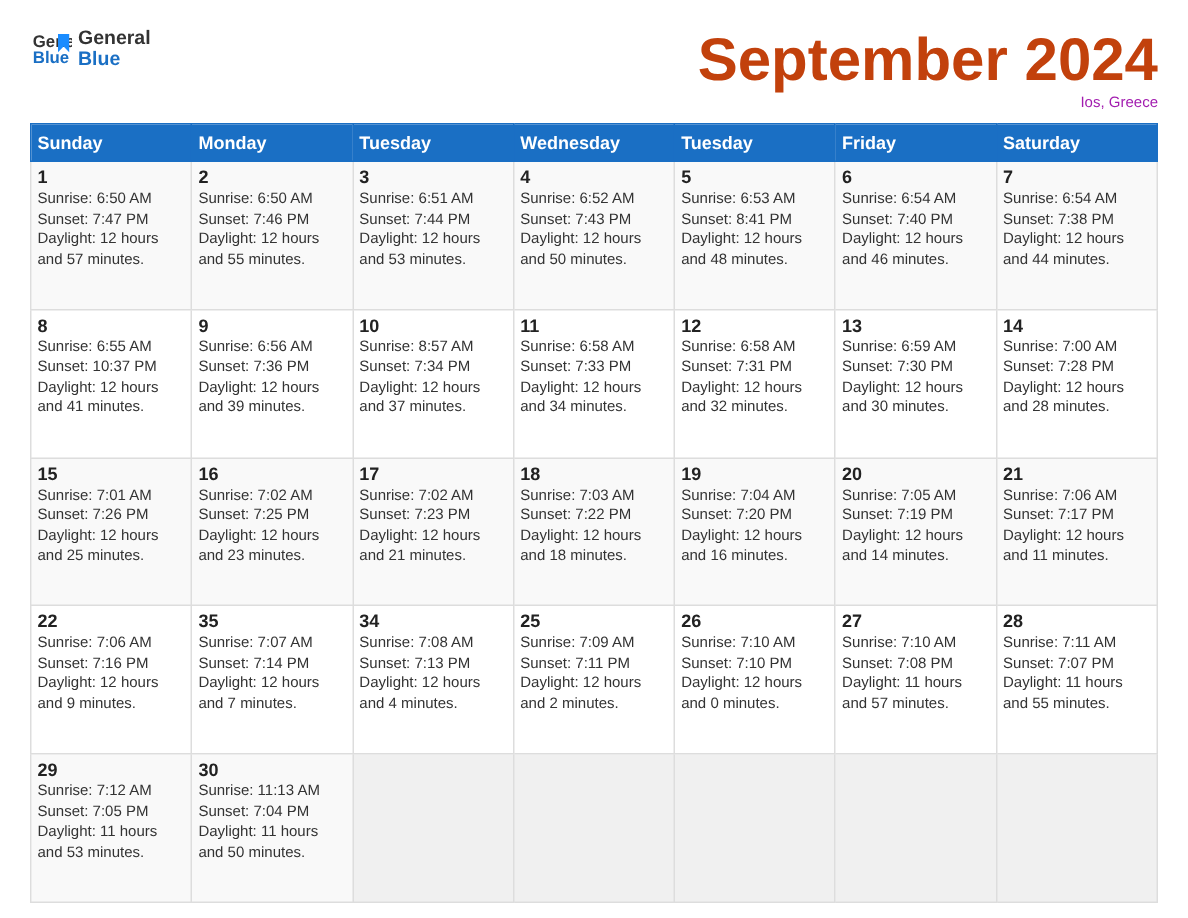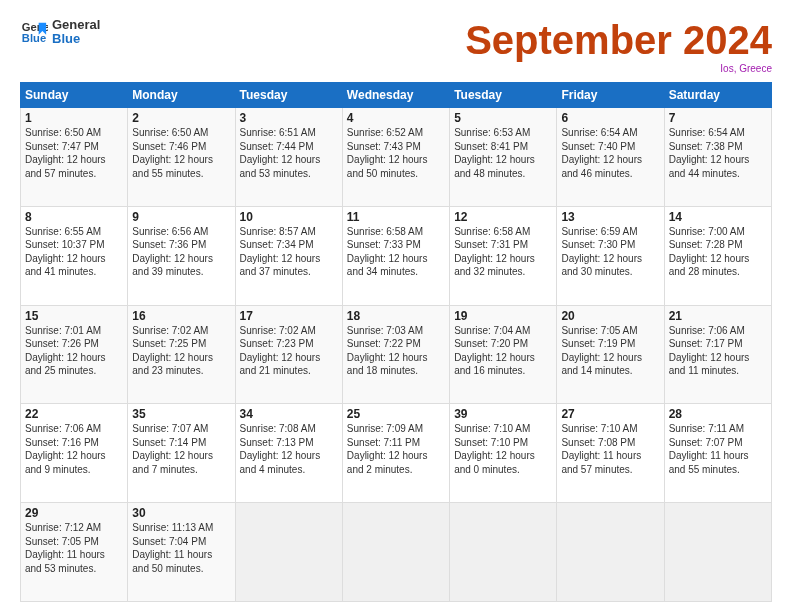--- a/index.html
+++ b/index.html
@@ -300,21 +300,21 @@
 and 4 minutes.</div>
           </td>
           <td>
             <span class="day-num">25</span>
             <div class="day-info">Sunrise: 7:09 AM
 Sunset: 7:11 PM
 Daylight: 12 hours
 and 2 minutes.</div>
           </td>
           <td>
-            <span class="day-num">39</span>
+            <span class="day-num">26</span>
             <div class="day-info">Sunrise: 7:10 AM
 Sunset: 7:10 PM
 Daylight: 12 hours
 and 0 minutes.</div>
           </td>
           <td>
             <span class="day-num">27</span>
             <div class="day-info">Sunrise: 7:10 AM
 Sunset: 7:08 PM
 Daylight: 11 hours

